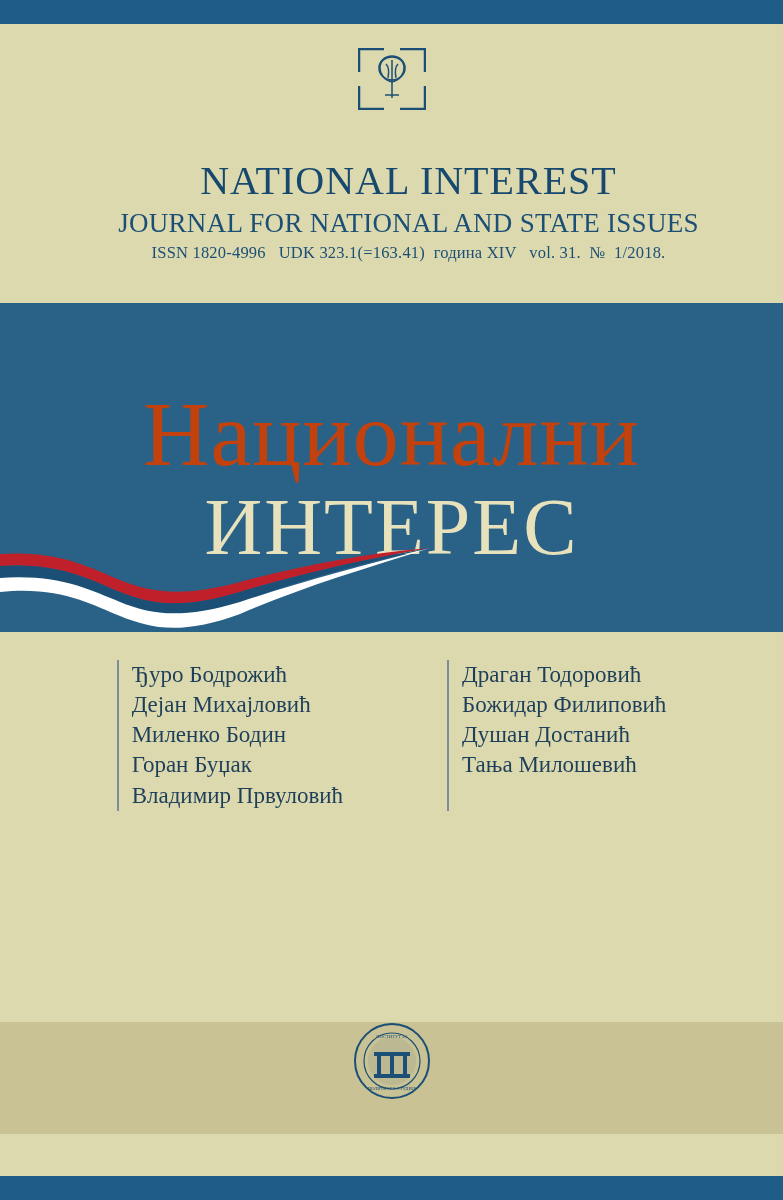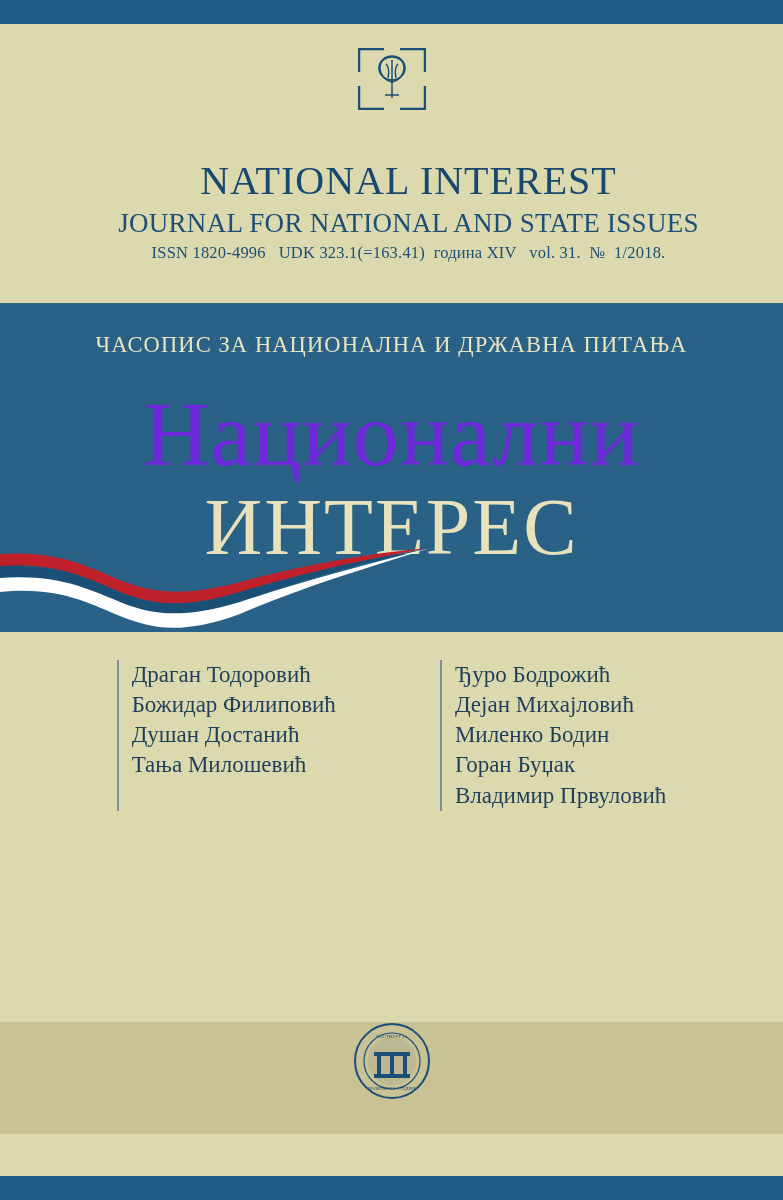--- a/index.html
+++ b/index.html
@@ -114,21 +114,21 @@
     color: #e8e4c0;
   }
   .srb-main {
     position: absolute;
     left: 0;
     top: 388px;
     width: 783px;
     text-align: center;
     font-size: 92px;
     line-height: 1;
-    color: #6d28d9;
+    color: #c2410c;
     letter-spacing: 1px;
   }
   .srb-second {
     position: absolute;
     left: 0;
     top: 487px;
     width: 783px;
     text-align: center;
     font-size: 80px;
     line-height: 1;
@@ -205,45 +205,44 @@
       <ellipse cx="34" cy="20" rx="13" ry="12" fill="none" stroke="#1b4f75" stroke-width="1.6"></ellipse>
     </svg>
   </div>
 
   <div class="eng-block">
     <div class="eng-title">NATIONAL INTEREST</div>
     <div class="eng-sub">JOURNAL FOR NATIONAL AND STATE ISSUES</div>
     <div class="eng-issn"><span>ISSN 1820-4996   UDK 323.1(=163.41)  година XIV   vol. 31.  №  1/2018.</span></div>
   </div>
 
-  <div class="srb-kicker">ЧАСОПИС ЗА НАЦИОНАЛНА И ДРЖАВНА ПИТАЊА</div>
   <div class="srb-main">Национални</div>
   <div class="srb-second">ИНТЕРЕС</div>
 
   <div class="ribbon">
     <svg width="430" height="120" viewBox="0 0 430 120" xmlns="http://www.w3.org/2000/svg">
       <path d="M0 34 C60 30 90 48 120 60 C150 72 180 78 240 62 C300 46 360 34 430 28 C360 40 300 54 240 72 C180 90 150 84 120 72 C90 60 60 42 0 46 Z" fill="#c0202a"></path>
       <path d="M0 46 C60 42 90 60 120 72 C150 84 180 90 240 72 C300 54 360 40 430 28 C360 44 300 60 240 82 C180 100 150 94 120 82 C90 70 60 54 0 58 Z" fill="#1b4f75"></path>
       <path d="M0 58 C60 54 90 70 120 82 C150 94 180 100 240 82 C300 62 360 46 430 28 C360 50 300 68 240 94 C180 116 150 108 120 96 C90 84 60 66 0 72 Z" fill="#ffffff"></path>
     </svg>
   </div>
 
   <div class="authors">
     <div class="author-col">
-      <div>Драган Тодоровић</div>
-      <div>Божидар Филиповић</div>
-      <div>Душан Достанић</div>
-      <div>Тања Милошевић</div>
-    </div>
-    <div class="author-col">
       <div>Ђуро Бодрожић</div>
       <div>Дејан Михајловић</div>
       <div>Миленко Бодин</div>
       <div>Горан Буџак</div>
       <div>Владимир Првуловић</div>
+    </div>
+    <div class="author-col">
+      <div>Драган Тодоровић</div>
+      <div>Божидар Филиповић</div>
+      <div>Душан Достанић</div>
+      <div>Тања Милошевић</div>
     </div>
   </div>
 
   <div class="pub-emblem">
     <svg width="78" height="78" viewBox="0 0 78 78" xmlns="http://www.w3.org/2000/svg">
       <circle cx="39" cy="39" r="37" fill="none" stroke="#1b4f75" stroke-width="2"></circle>
       <circle cx="39" cy="39" r="28" fill="none" stroke="#1b4f75" stroke-width="1.2"></circle>
       <circle cx="39" cy="39" r="24" fill="#1b4f75" opacity="0.08"></circle>
       <g fill="#1b4f75">
         <rect x="24" y="34" width="4" height="18"></rect>

